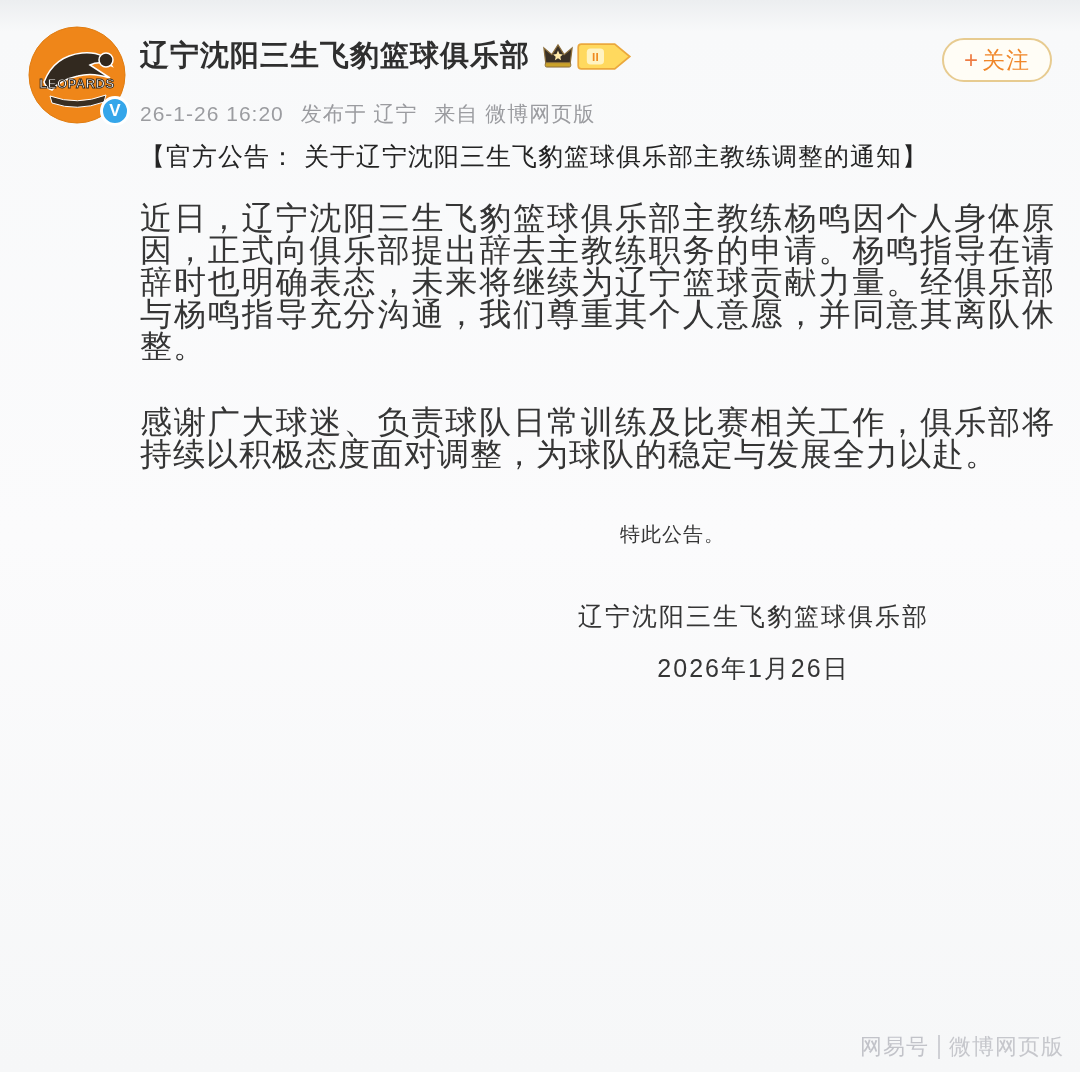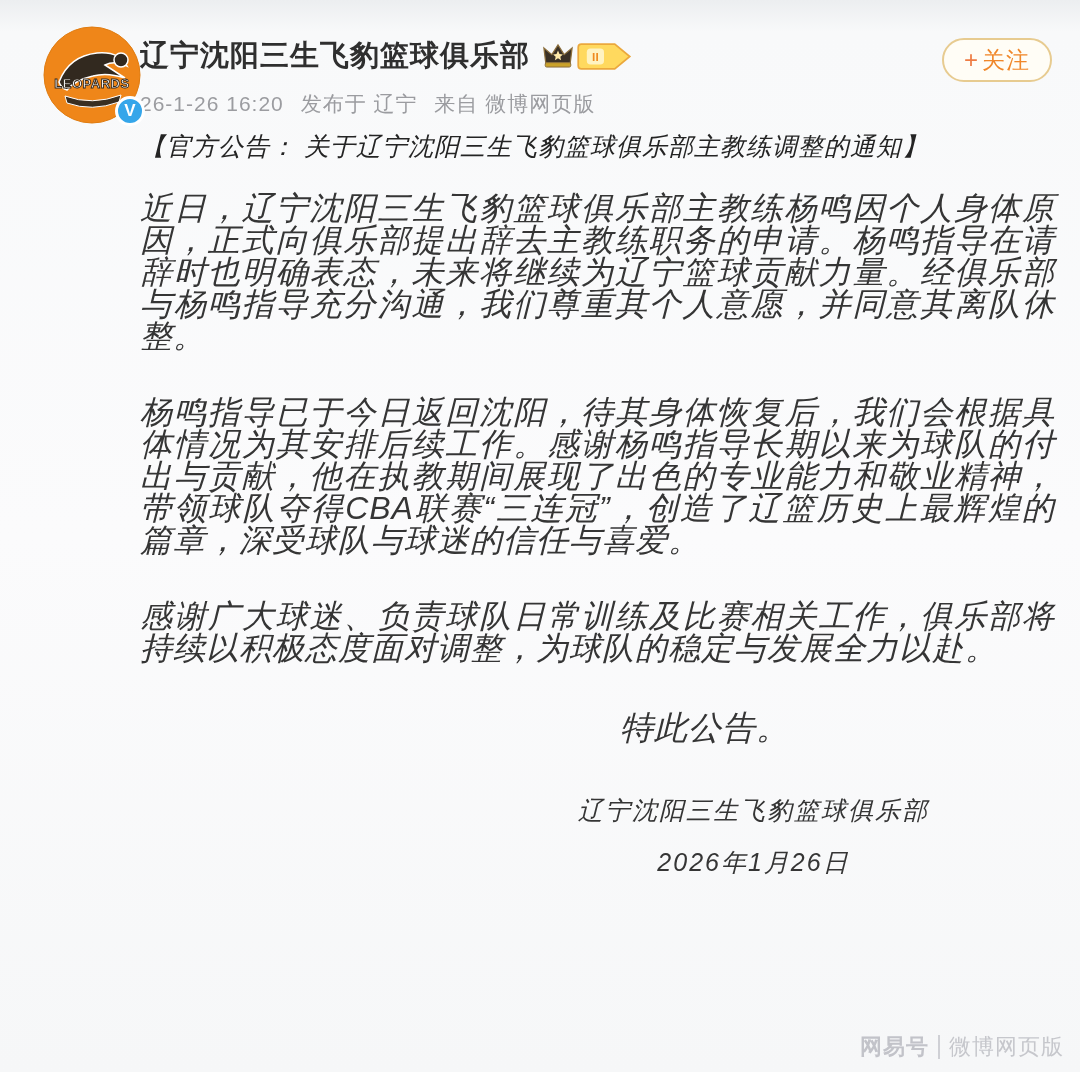--- a/index.html
+++ b/index.html
@@ -8,72 +8,72 @@
     font-family: "Liberation Sans", "DejaVu Sans", sans-serif;
     background:#eef0f2;
   }
   .page {
     position:relative; width:1080px; height:1072px; overflow:hidden;
     background:linear-gradient(180deg,#eceef0 0%, #f8f9fa 3%, #fbfbfc 50%, #f6f7f8 100%);
   }
   
   .header { position:relative; padding:28px 30px 0 28px; }
   .avatar-wrap {
-    position:absolute; left:43px; top:26px; width:98px; height:98px; cursor:pointer;
+    position:absolute; left:28px; top:26px; width:98px; height:98px; cursor:pointer;
   }
   .avatar-svg { display:block; width:98px; height:98px; }
   .verified {
     position:absolute; right:-4px; bottom:-2px; width:30px; height:30px;
     background:#35a6ea; border:3px solid #ffffff; border-radius:50%;
     color:#fff; font-weight:bold; font-size:17px; line-height:24px; text-align:center;
   }
   .header-main { margin-left:112px; padding-top:8px; }
   .name-row { display:flex; align-items:center; }
   .username {
     font-size:29px; font-weight:bold; color:#2f2f2f; letter-spacing:1px; cursor:pointer;
   }
   .crown { margin-left:12px; display:inline-flex; }
   .vip-pennant { margin-left:2px; display:inline-flex;justify-content:center; }
-  .meta-row { margin-top:14px; font-size:21px; color:#9b9ca0; letter-spacing:1px; }
+  .meta-row { margin-top:24px; font-size:21px; color:#9b9ca0; letter-spacing:1px; }
   .meta-row span { margin-right:10px; }
   .follow-btn {
     position:absolute; right:28px; top:38px;
     min-width:102px; height:44px; padding:0 20px;
     border:2px solid #e7cb90; border-radius:22px;
     background:#fffdf6; color:#f0872a;
     font-size:23px; font-family:inherit; letter-spacing:1px;
     display:flex; align-items:center; justify-content:center; cursor:pointer;
   }
   .follow-btn .plus { margin-right:3px; color:#ee7c44; font-size:24px; }
   
-  .content { padding:10px 30px 0 140px;font-style:italic; }
+  .content { padding:10px 30px 0 140px; }
   .title {
     font-size:25px; font-weight:500; color:#242424; letter-spacing:1px;
     line-height:36px; margin-bottom:28px;
   }
   .content p {
     width:915px; font-size:32px; color:#353535; letter-spacing:1px;
     line-height:32px; margin-bottom:44px; text-align:justify;
   }
   .closing {
-    font-size:33px; color:#353535; letter-spacing:1px; line-height:40px;
+    font-size:20px; color:#353535; letter-spacing:1px; line-height:40px;
     margin:4px 0 0 480px;
   }
   .sig-block {
     display:inline-block; margin:42px 0 0 438px; text-align:center;
   }
   .sig-name { font-size:25px; color:#353535; letter-spacing:2px; line-height:40px; }
   .sig-date { font-size:25px; color:#353535; letter-spacing:2px; line-height:40px; margin-top:12px; }
   
   .watermark {
     position:absolute; right:16px; bottom:10px;
     display:flex; align-items:center;
     font-size:22px; color:#c6c7cc; letter-spacing:1px;
   }
-  .wm-source { font-weight:bold; color:#c2c3c9; }
+  .wm-source { font-weight:normal; color:#c2c3c9; }
   .wm-bar { width:2px; height:24px; background:#cfd0d5; margin:0 9px; }
 </style>
 </head>
 <body>
 
 <div class="page">
 
   <div class="header">
 
     <div class="avatar-wrap">
@@ -117,21 +117,20 @@
     <button class="follow-btn">
       <span class="plus">+</span>
       <span>关注</span>
     </button>
   </div>
 
   <div class="content">
     <div class="title">【官方公告： 关于辽宁沈阳三生飞豹篮球俱乐部主教练调整的通知】</div>
 
     <p>近日，辽宁沈阳三生飞豹篮球俱乐部主教练杨鸣因个人身体原因，正式向俱乐部提出辞去主教练职务的申请。杨鸣指导在请辞时也明确表态，未来将继续为辽宁篮球贡献力量。经俱乐部与杨鸣指导充分沟通，我们尊重其个人意愿，并同意其离队休整。</p>
-    <p>杨鸣指导已于今日返回沈阳，待其身体恢复后，我们会根据具体情况为其安排后续工作。感谢杨鸣指导长期以来为球队的付出与贡献，他在执教期间展现了出色的专业能力和敬业精神，带领球队夺得CBA联赛“三连冠”，创造了辽篮历史上最辉煌的篇章，深受球队与球迷的信任与喜爱。</p>
     <p>感谢广大球迷、负责球队日常训练及比赛相关工作，俱乐部将持续以积极态度面对调整，为球队的稳定与发展全力以赴。</p>
 
     <div class="closing">特此公告。</div>
 
     <div class="sig-block">
       <div class="sig-name">辽宁沈阳三生飞豹篮球俱乐部</div>
       <div class="sig-date">2026年1月26日</div>
     </div>
   </div>
 

